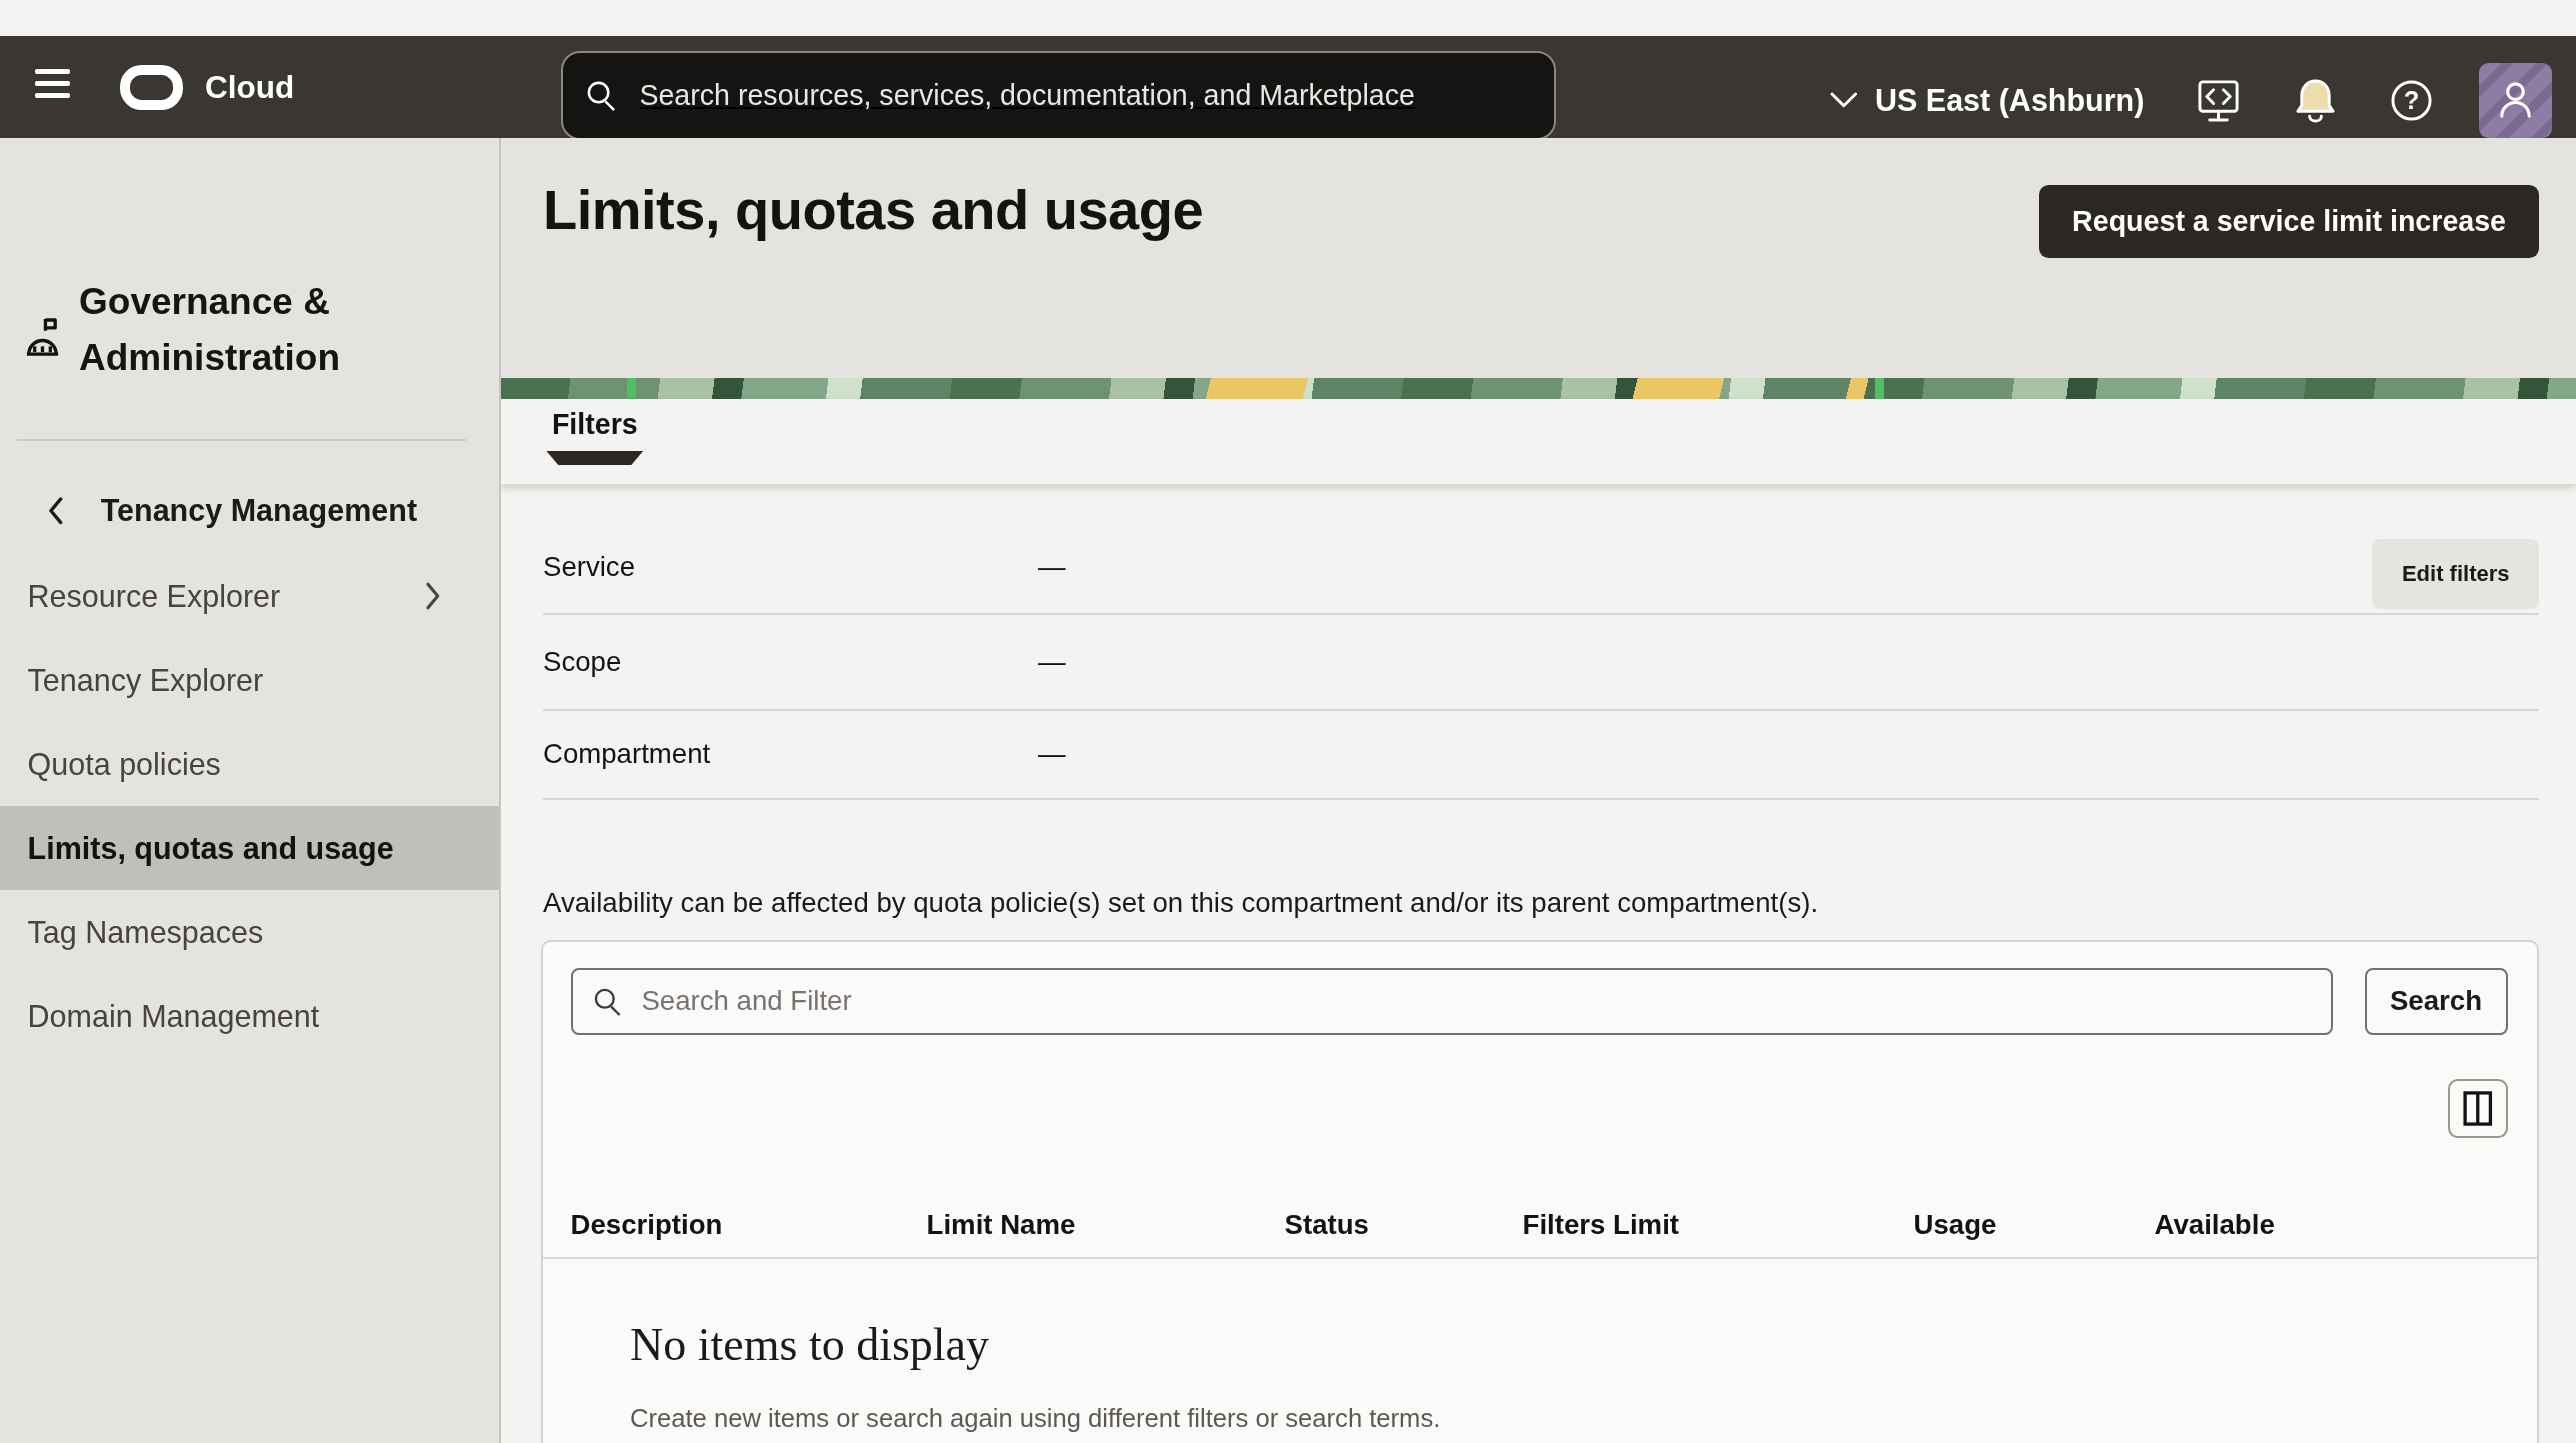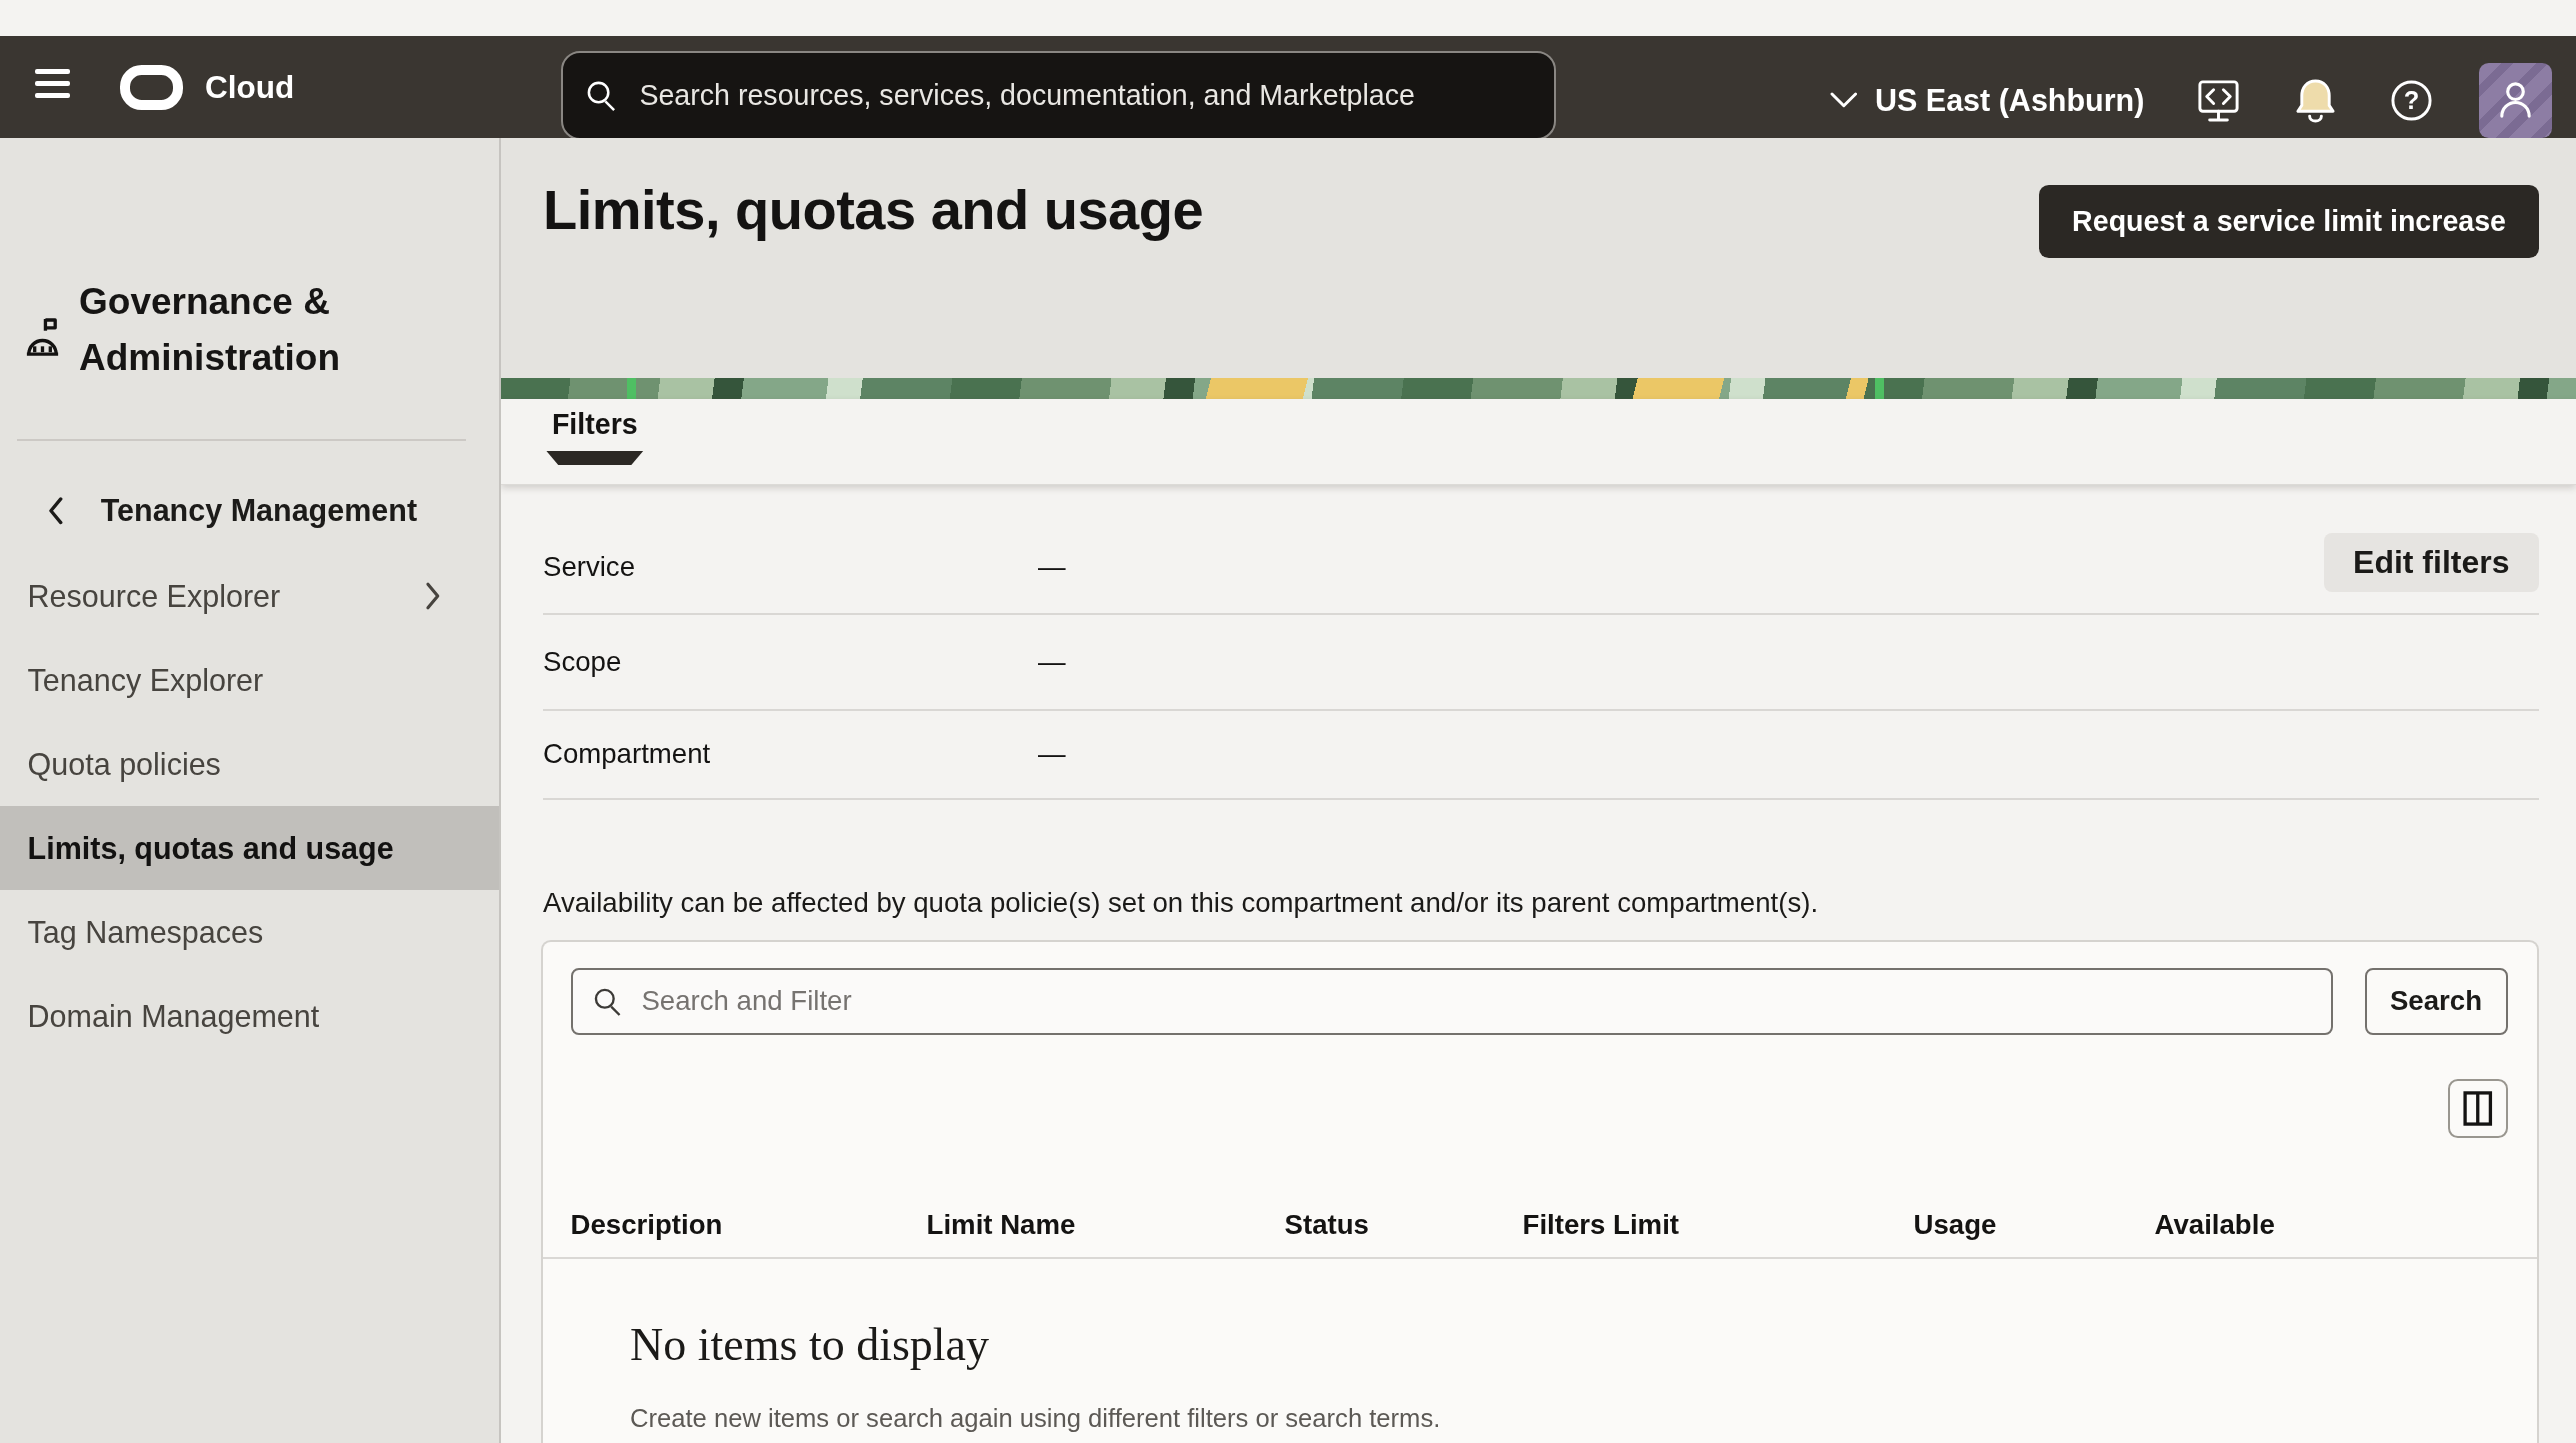--- a/index.html
+++ b/index.html
@@ -10,21 +10,21 @@
   
   .topbar { height:102px; background:#3a3631; position:relative; flex:0 0 auto;margin-top:36px; }
   .hamburger { position:absolute; left:35px; top:32.5px; width:35px; height:37px;
                background:none; border:none; cursor:pointer; }
   .hamburger i { display:block; width:35px; height:4.9px; background:#fff; border-radius:2px; margin-bottom:6.9px; }
   .logo-o { position:absolute; left:120px; top:28.6px; width:63px; height:45px;
             border:10.8px solid #fff; border-radius:21.7px; }
   .brand { position:absolute; left:205px; top:32.5px; color:#fff; font-size:31.5px; font-weight:600; }
   .hdr-search { position:absolute; left:561px; top:14.8px; width:995px; height:89px;
                 background:#161412; border:2px solid #8a8783; border-radius:19px;
-                display:flex; align-items:center; padding:0 21.7px; }
+                display:flex; align-items:center; padding:0 21.7px;text-decoration:underline; }
   .hdr-search svg { flex:0 0 auto; margin-right:21.7px; }
   .hdr-search input { flex:1; background:transparent; border:none; outline:none;
                       color:#e9e7e3; font-size:28.6px; font-family:inherit; }
   .hdr-search input::placeholder { color:#e9e7e3; opacity:1; }
   .hdr-right { position:absolute; right:23.6px; top:0; height:128px; display:flex; align-items:center; }
   .region-chip { display:flex; align-items:center; background:none; border:none; cursor:pointer; }
   .region-label { color:#fff; font-size:30.5px; font-weight:600; margin-left:17.7px; }
   .icon-btn { background:none; border:none; cursor:pointer; display:flex; align-items:center; justify-content:center; }
   .hdr-right .icon-btn { margin-left:51px; }
   .avatar { width:73px; height:75px; margin-left:45px; border-radius:9.8px;
@@ -79,23 +79,23 @@
   .tab-indicator { margin-top:8.9px; height:14.8px; background:#2b2824;
                    clip-path:polygon(0 0, 100% 0, 87% 100%, 13% 100%); }
 
   .filters { position:relative; padding-left:42px; }
   .filter-row { display:flex; border-bottom:2px solid #d9d7d4; margin-right:37px; }
   .filter-row.r1 { height:130px; align-items:flex-end; padding-bottom:29.5px; }
   .filter-row.r2 { height:96px;  align-items:center; }
   .filter-row.r3 { height:89px;  align-items:center; }
   .filter-label { width:495px; font-size:27.6px; font-weight:400; color:#141312; }
   .filter-value { font-size:27.6px; color:#141312; }
-  .edit-filters-btn { position:absolute; top:48px; right:37px; height:59px; padding:0 29.5px;
+  .edit-filters-btn { position:absolute; top:54px; right:37px; height:70px; padding:0 29.5px;
                       background:#e6e4e1; border:none; border-radius:7.9px; cursor:pointer;
-                      font-size:32px; font-weight:600; color:#1b1a18; font-family:inherit; }
+                      font-size:22px; font-weight:600; color:#1b1a18; font-family:inherit; }
 
   .availability { padding:87px 37px 0 42px; font-size:27.6px; color:#1b1a18; }
 
   .card { margin:21.7px 37px 0 40px; background:#fbfaf8; border:2px solid #d5d3cf;
           border-bottom:none; border-radius:9.8px 9.8px 0 0; height:591px; }
   .search-row { display:flex; gap:31.5px; padding:25.6px 29.5px 0 27.6px;border-radius:24px; }
   .card-search { flex:1; height:67px; background:#fbfaf9; border:2px solid #74716d; border-radius:7.9px;
                  display:flex; align-items:center; padding:0 19.7px; }
   .card-search svg { margin-right:17.7px; flex:0 0 auto; }
   .card-search input { flex:1; border:none; outline:none; background:transparent;

